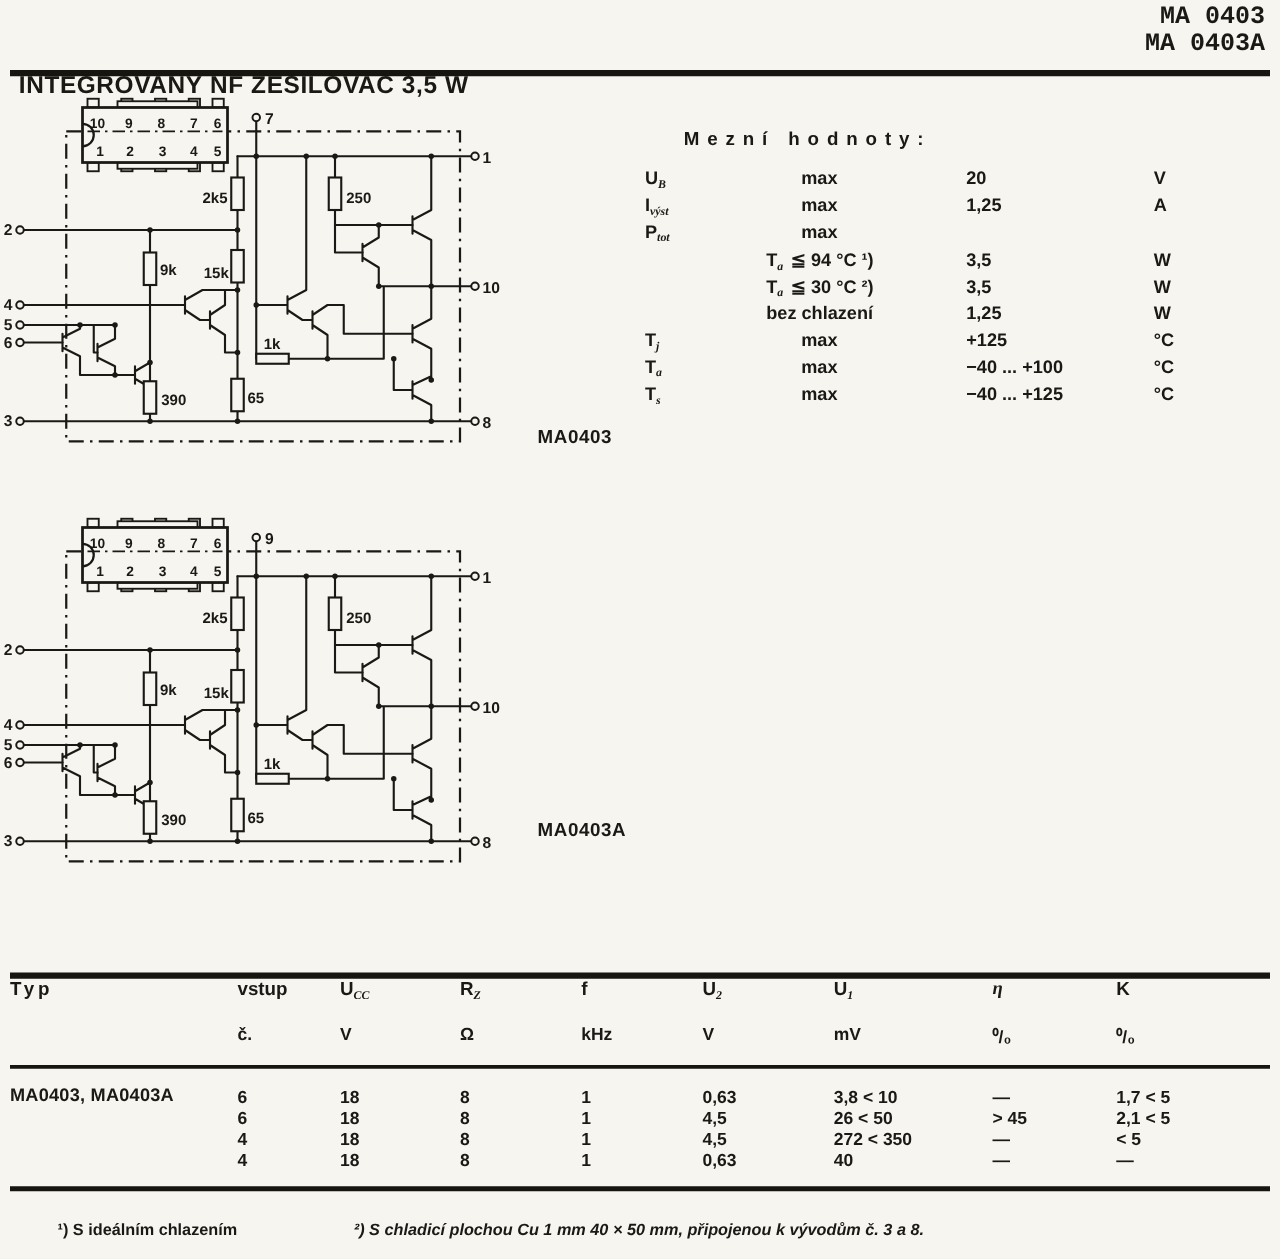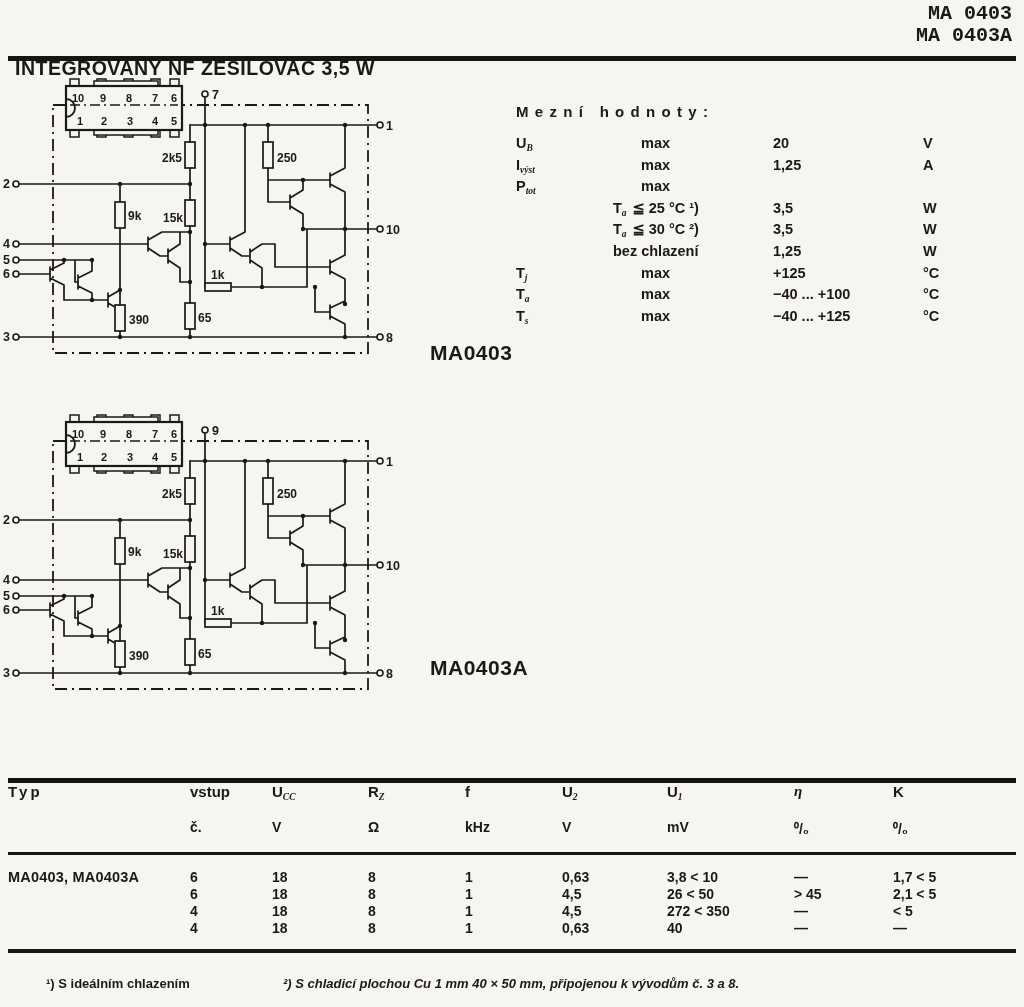--- a/index.html
+++ b/index.html
@@ -10,39 +10,39 @@
   }
   
   .doc-title { position:absolute; left:15px; top:28px; font-size:19.5px; letter-spacing:.5px;margin-top:29px; }
   .part-numbers { position:absolute; right:12px; top:3px; text-align:right; font-size:20px; line-height:22px;font-family:Liberation Mono, monospace; }
   .rule { position:absolute; background:#17150f; }
   .rule-header { left:8px; right:8px; top:56px; height:5px; }
   
   .circuit-slot { position:absolute; width:452px; height:302px; }
   .circuit-1 { left:0; top:72px; }
   .circuit-2 { left:0; top:408px; }
-  .circuit-caption { position:absolute; font-size:21px; letter-spacing:.5px; }
+  .circuit-caption { position:absolute; font-size:15px; letter-spacing:.5px; }
   .caption-1 { left:430px; top:341px; }
   .caption-2 { left:430px; top:656px; }
   svg.schematic { display:block; }
   .wire path { stroke:#1b1915; stroke-width:1.7; fill:none; stroke-linejoin:round; stroke-linecap:round; }
   .dashbox { fill:none; stroke:#1b1915; stroke-width:1.8; stroke-dasharray:12 5 2 5; }
   .dashdot { stroke:#1b1915; stroke-width:1.4; stroke-dasharray:10 4 2 4; }
   .res { fill:#f6f5f0; stroke:#1b1915; stroke-width:1.7; }
   .pkgbody { fill:#f6f5f0; stroke:#1b1915; stroke-width:2.2; }
   .pkgtab { fill:#f6f5f0; stroke:#1b1915; stroke-width:1.5; }
   .notch { fill:none; stroke:#1b1915; stroke-width:1.8; }
   .term { fill:#f6f5f0; stroke:#1b1915; stroke-width:1.6; }
   .dot { fill:#1b1915; }
   text.slabel { font-family:"Liberation Sans",sans-serif; font-weight:700; font-size:12px; fill:#1b1915; }
   text.pnum  { font-family:"Liberation Sans",sans-serif; font-weight:700; font-size:11px; fill:#1b1915; text-anchor:middle; }
   text.plabel{ font-family:"Liberation Sans",sans-serif; font-weight:700; font-size:12.5px; fill:#1b1915; }
   
   .limits { position:absolute; left:516px; top:103px; width:490px; font-size:14.5px; }
-  .limits-title { letter-spacing:.42em; font-size:15px; margin-bottom:15px; white-space:nowrap; }
+  .limits-title { letter-spacing:.42em; font-size:15px; margin-bottom:15px; white-space:nowrap;margin-left:31px; }
   .lim-row { display:flex; height:21.6px; align-items:baseline; }
   .lsym { width:97px; }
   .lcond { width:160px; }
   .lval { width:150px; }
   .lunit { flex:1; }
   .r-max .lcond { padding-left:28px; }
   .r-sub .lcond { padding-left:0; }
   sub.isub { font-size:9.5px; font-style:italic; font-family:"Liberation Serif",serif; vertical-align:-3px; letter-spacing:0; }
   .csp { margin-left:6px; }
   
@@ -318,21 +318,21 @@
       <span class="lunit">A</span>
     </div>
     <div class="lim-row r-max">
       <span class="lsym"><span>P</span><sub class="isub">tot</sub></span>
       <span class="lcond">max</span>
       <span class="lval"></span>
       <span class="lunit"></span>
     </div>
     <div class="lim-row r-sub">
       <span class="lsym"></span>
-      <span class="lcond"><span>T</span><sub class="isub">a</sub><span class="csp">≦ 25 °C ¹)</span></span>
+      <span class="lcond"><span>T</span><sub class="isub">a</sub><span class="csp">≦ 94 °C ¹)</span></span>
       <span class="lval">3,5</span>
       <span class="lunit">W</span>
     </div>
     <div class="lim-row r-sub">
       <span class="lsym"></span>
       <span class="lcond"><span>T</span><sub class="isub">a</sub><span class="csp">≦ 30 °C ²)</span></span>
       <span class="lval">3,5</span>
       <span class="lunit">W</span>
     </div>
     <div class="lim-row r-sub">

